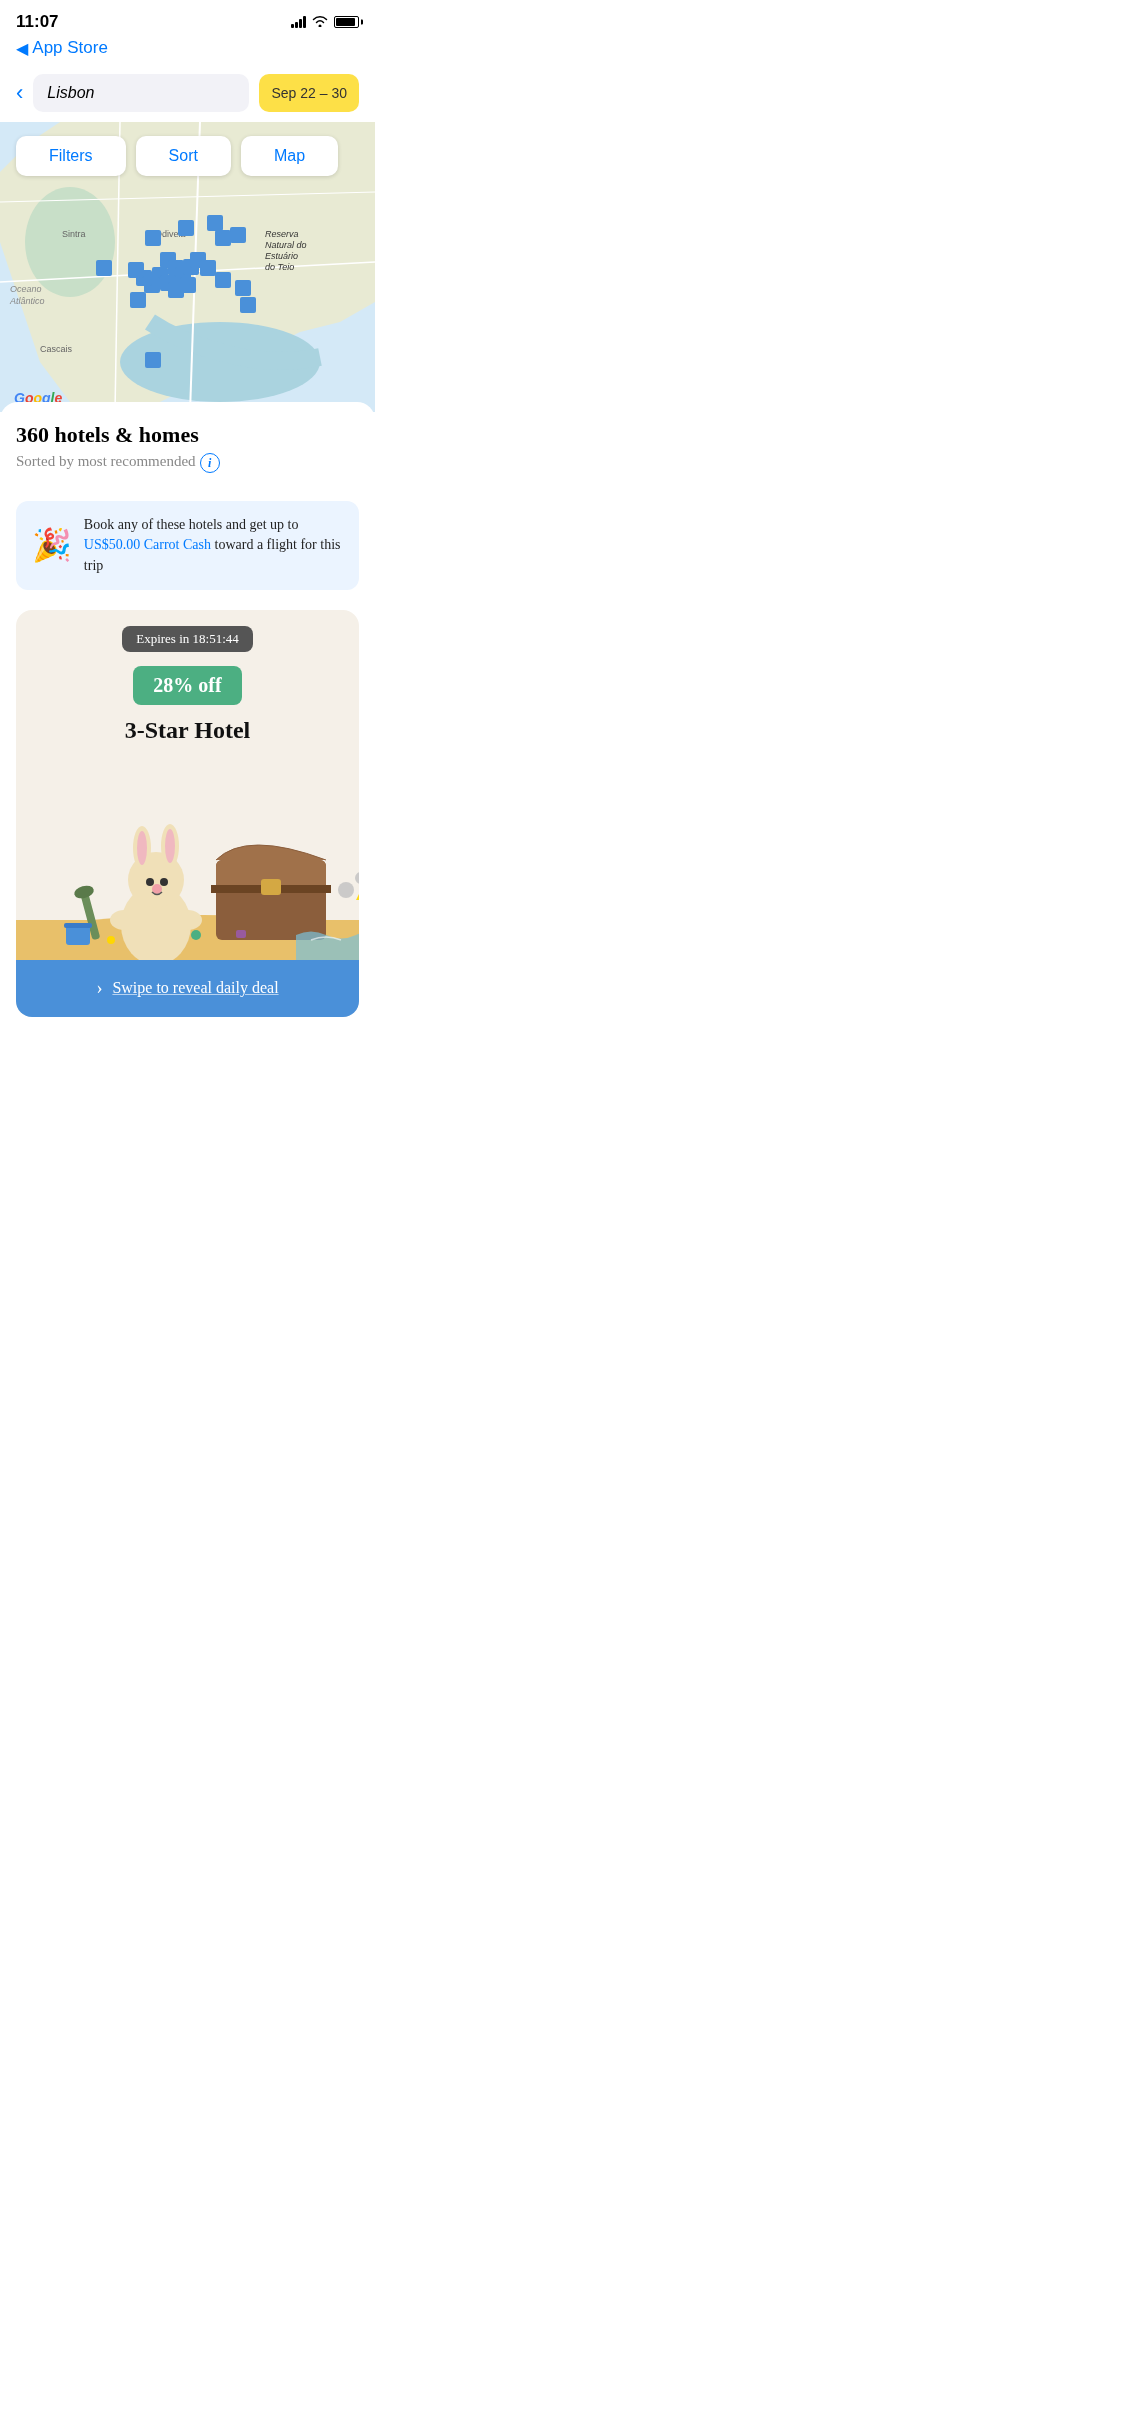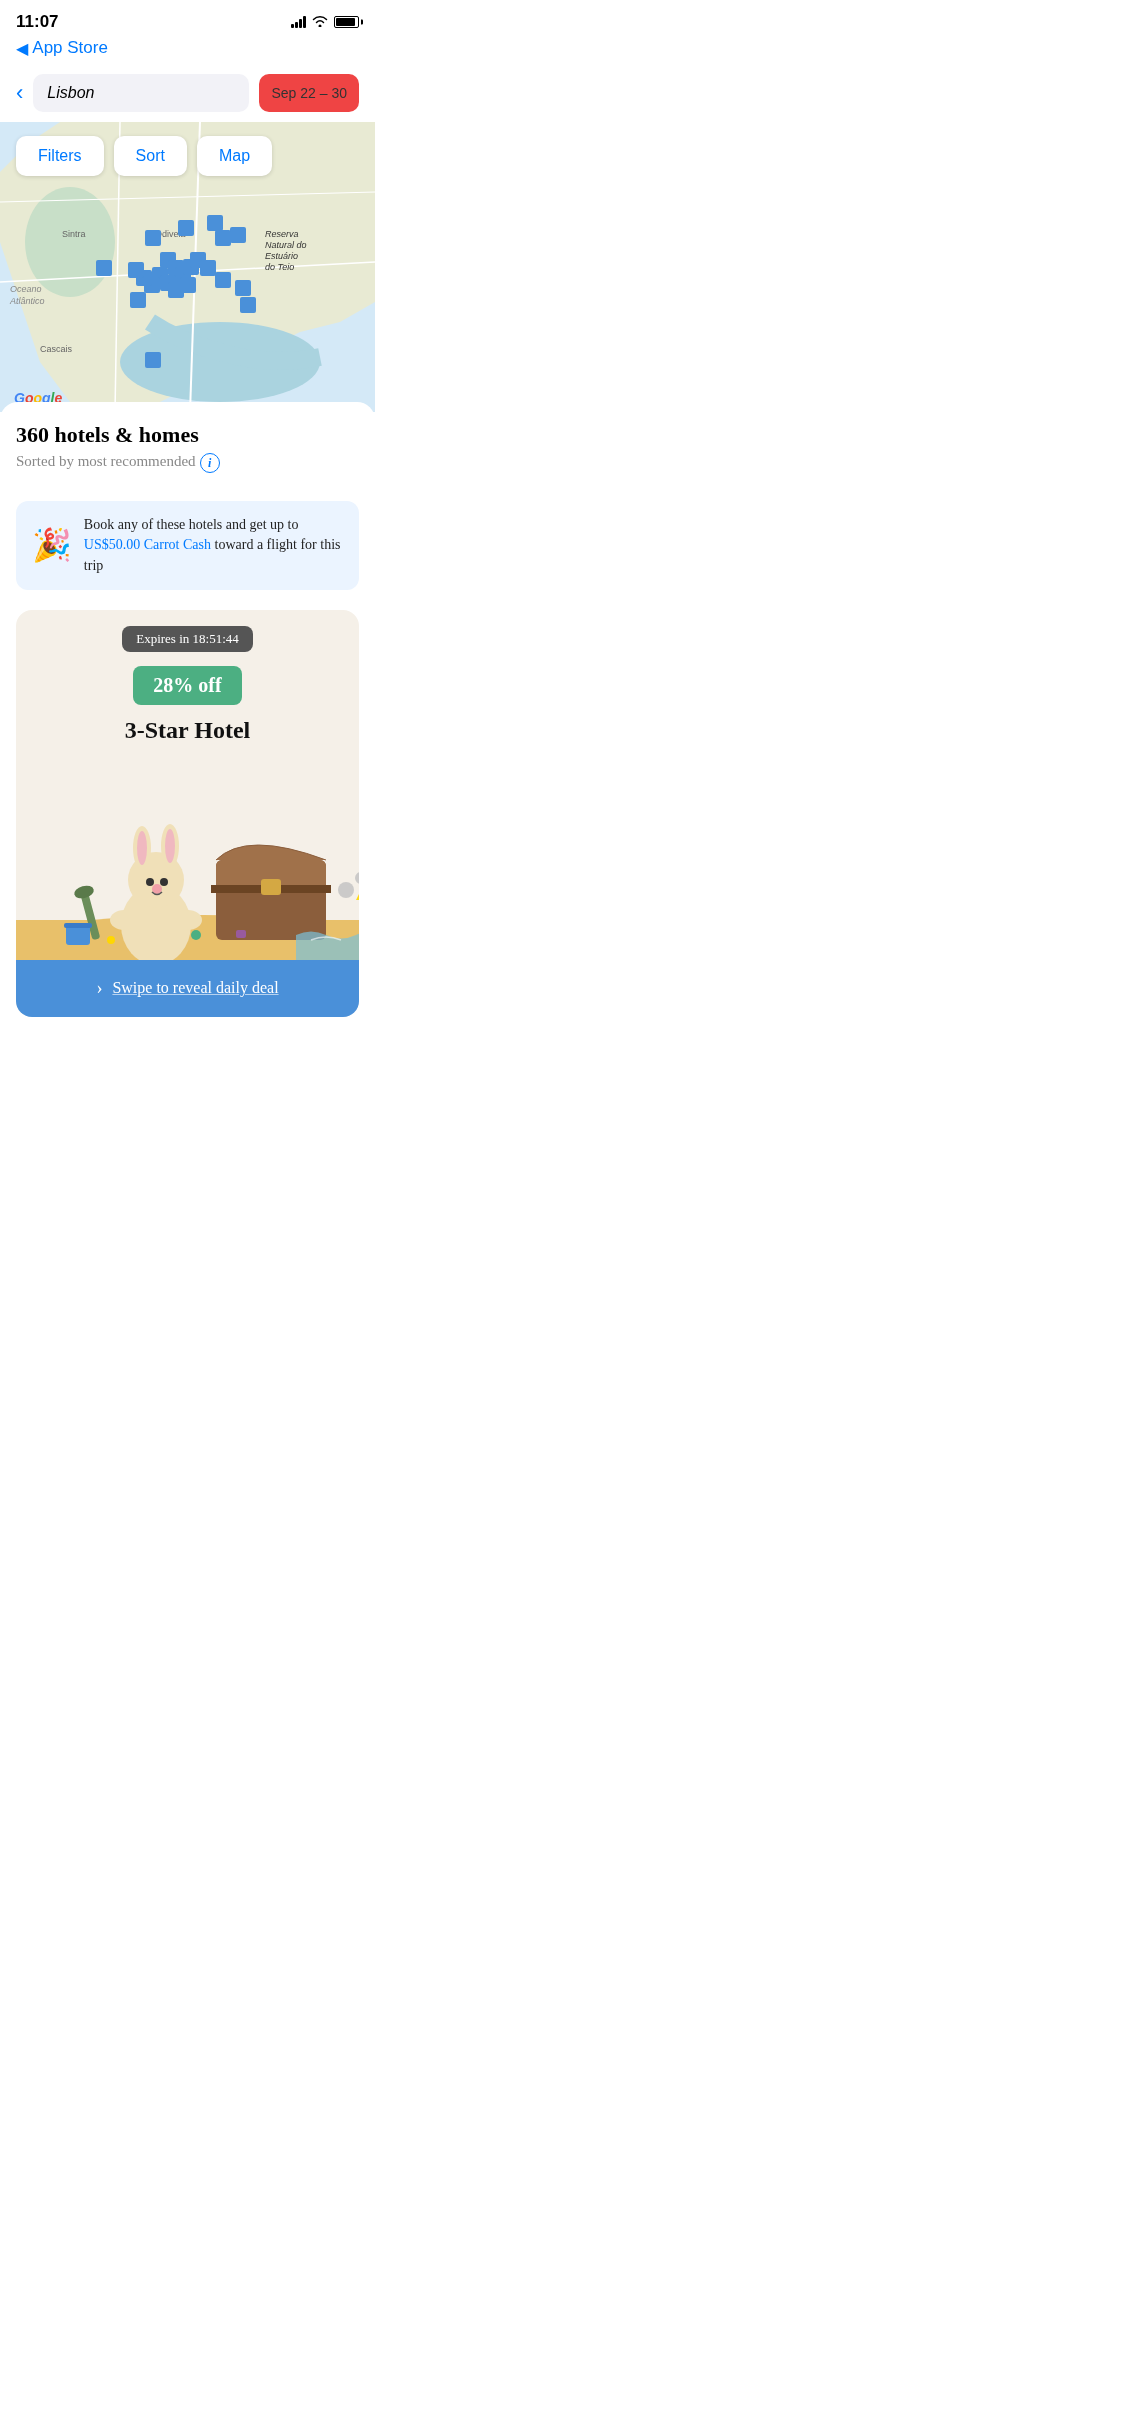--- a/index.html
+++ b/index.html
@@ -118,21 +118,21 @@
       border-radius: 10px;
       padding: 10px 14px;
     }
     .search-location-text {
       font-size: 16px;
       color: #000;
       font-weight: 400;
       font-style: italic;
     }
     .date-range-box {
-      background: #ef4444;
+      background: #fde047;
       border-radius: 10px;
       padding: 10px 12px;
       flex-shrink: 0;
     }
     .date-range-text {
       font-size: 14px;
       color: #333;
       font-weight: 400;
       white-space: nowrap;
     }
@@ -162,21 +162,21 @@
       left: 16px;
       right: 16px;
       display: flex;
       gap: 10px;
       z-index: 10;
     }
     .filter-btn {
       background: #fff;
       border: none;
       border-radius: 10px;
-      padding: 11px 22px;
+      padding: 11px 33px;
       font-size: 16px;
       color: #007AFF;
       font-weight: 500;
       cursor: pointer;
       box-shadow: 0 1px 4px rgba(0,0,0,0.15);
     }
 
     
     .google-logo {
       position: absolute;

